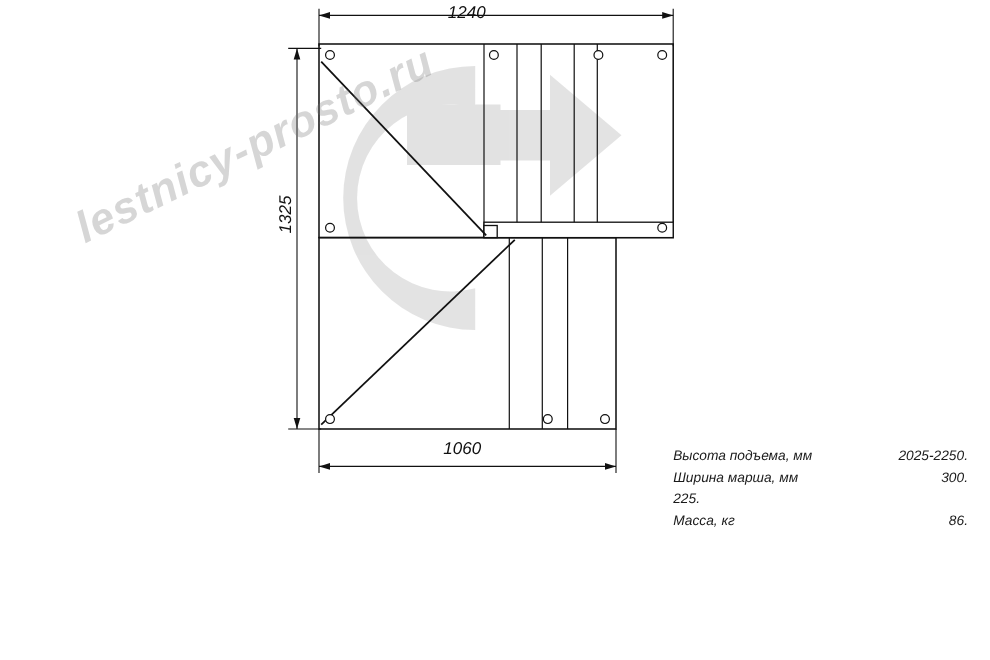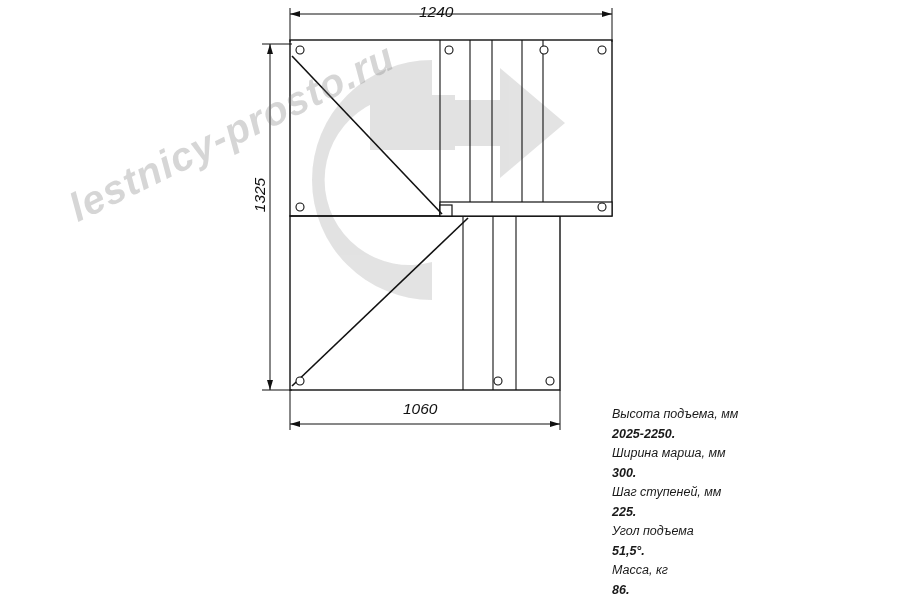--- a/index.html
+++ b/index.html
@@ -32,39 +32,37 @@
     font-size: 12.5px;
     font-style: italic;
     color: #1a1a1a;
   }
   .spec-row {
     display: flex;
     justify-content: space-between;
     align-items: baseline;
     line-height: 19.5px;
     white-space: nowrap;
-    flex-direction: column;
   }
   .spec-label {
     text-align: left;
     padding-right: 10px;
   }
   .spec-value {
-    font-weight: bold;
   }
   .dim-label {
     position: absolute;
     font-family: "Liberation Sans", sans-serif;
     font-size: 15.5px;
     font-style: italic;
     color: #111111;
     white-space: nowrap;
   }
   #dim-top-label {
-    left: 419px;
+    left: 407px;
     top: 3px;
     text-align: center;
   }
   #dim-bottom-label {
     left: 403px;
     top: 400px;
   }
   #dim-left-label {
     left: 243px;
     top: 186px;
@@ -179,26 +177,21 @@
   <div class="spec-table">
     <div class="spec-row">
       <span class="spec-label">Высота подъема, мм</span>
       <span class="spec-value">2025-2250.</span>
     </div>
     <div class="spec-row">
       <span class="spec-label">Ширина марша, мм</span>
       <span class="spec-value">300.</span>
     </div>
     <div class="spec-row">
-      <span class="spec-label">Шаг ступеней, мм</span>
       <span class="spec-value">225.</span>
-    </div>
-    <div class="spec-row">
-      <span class="spec-label">Угол подъема</span>
-      <span class="spec-value">51,5°.</span>
     </div>
     <div class="spec-row">
       <span class="spec-label">Масса, кг</span>
       <span class="spec-value">86.</span>
     </div>
   </div>
 
 </div>
 
 </body></html>

